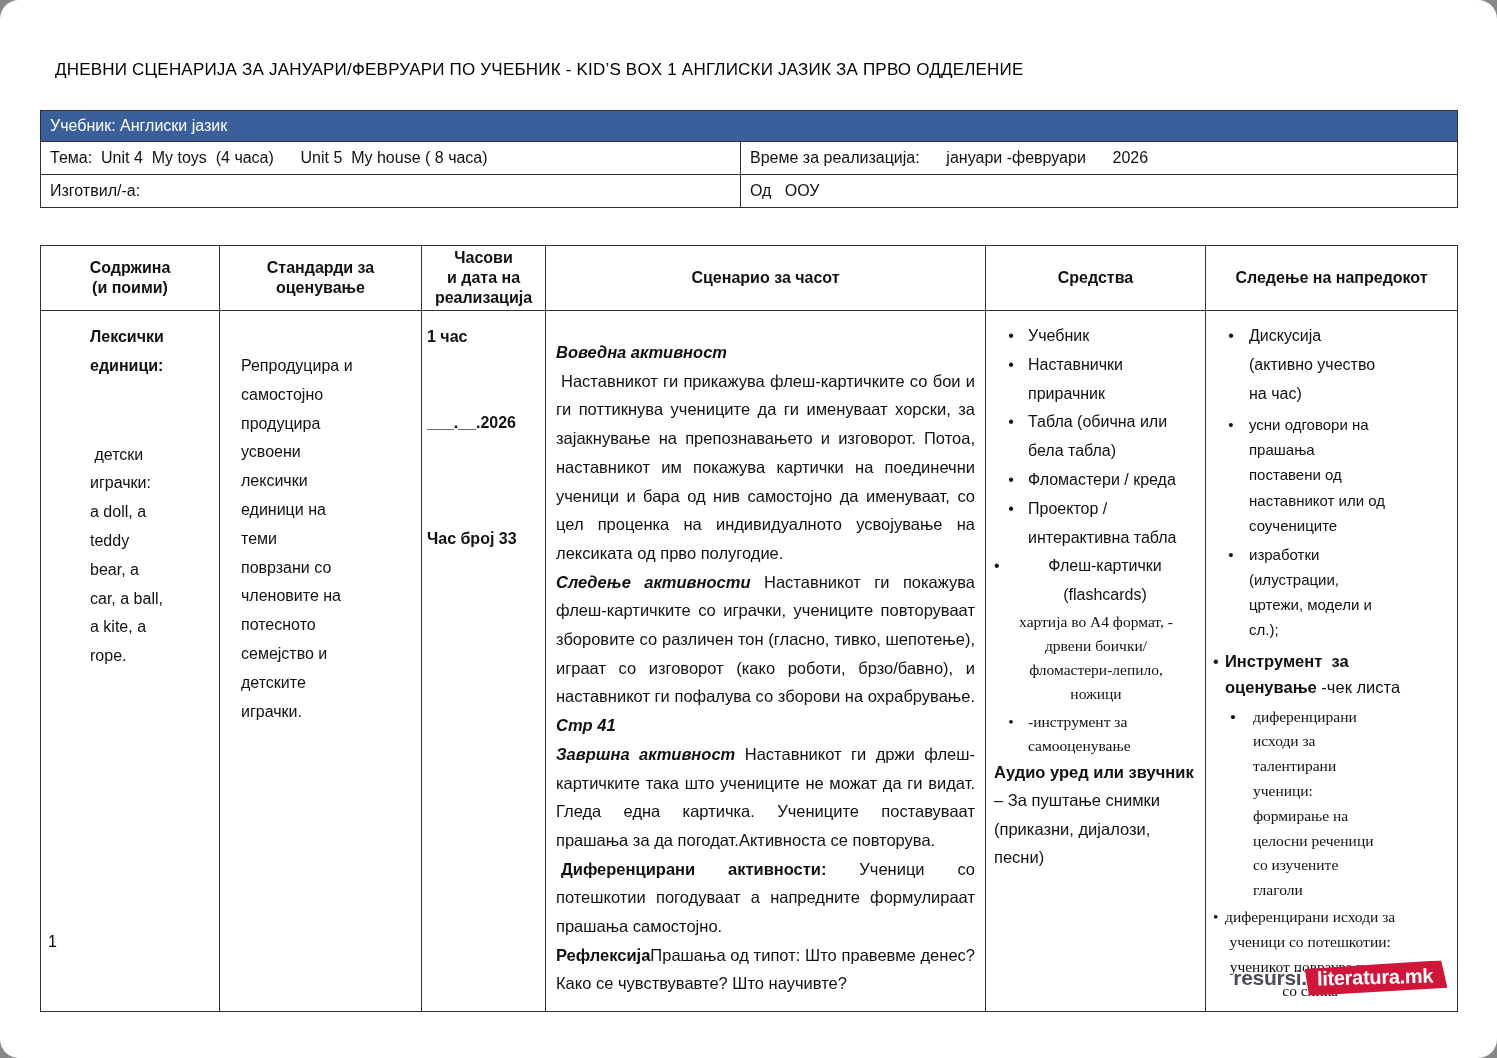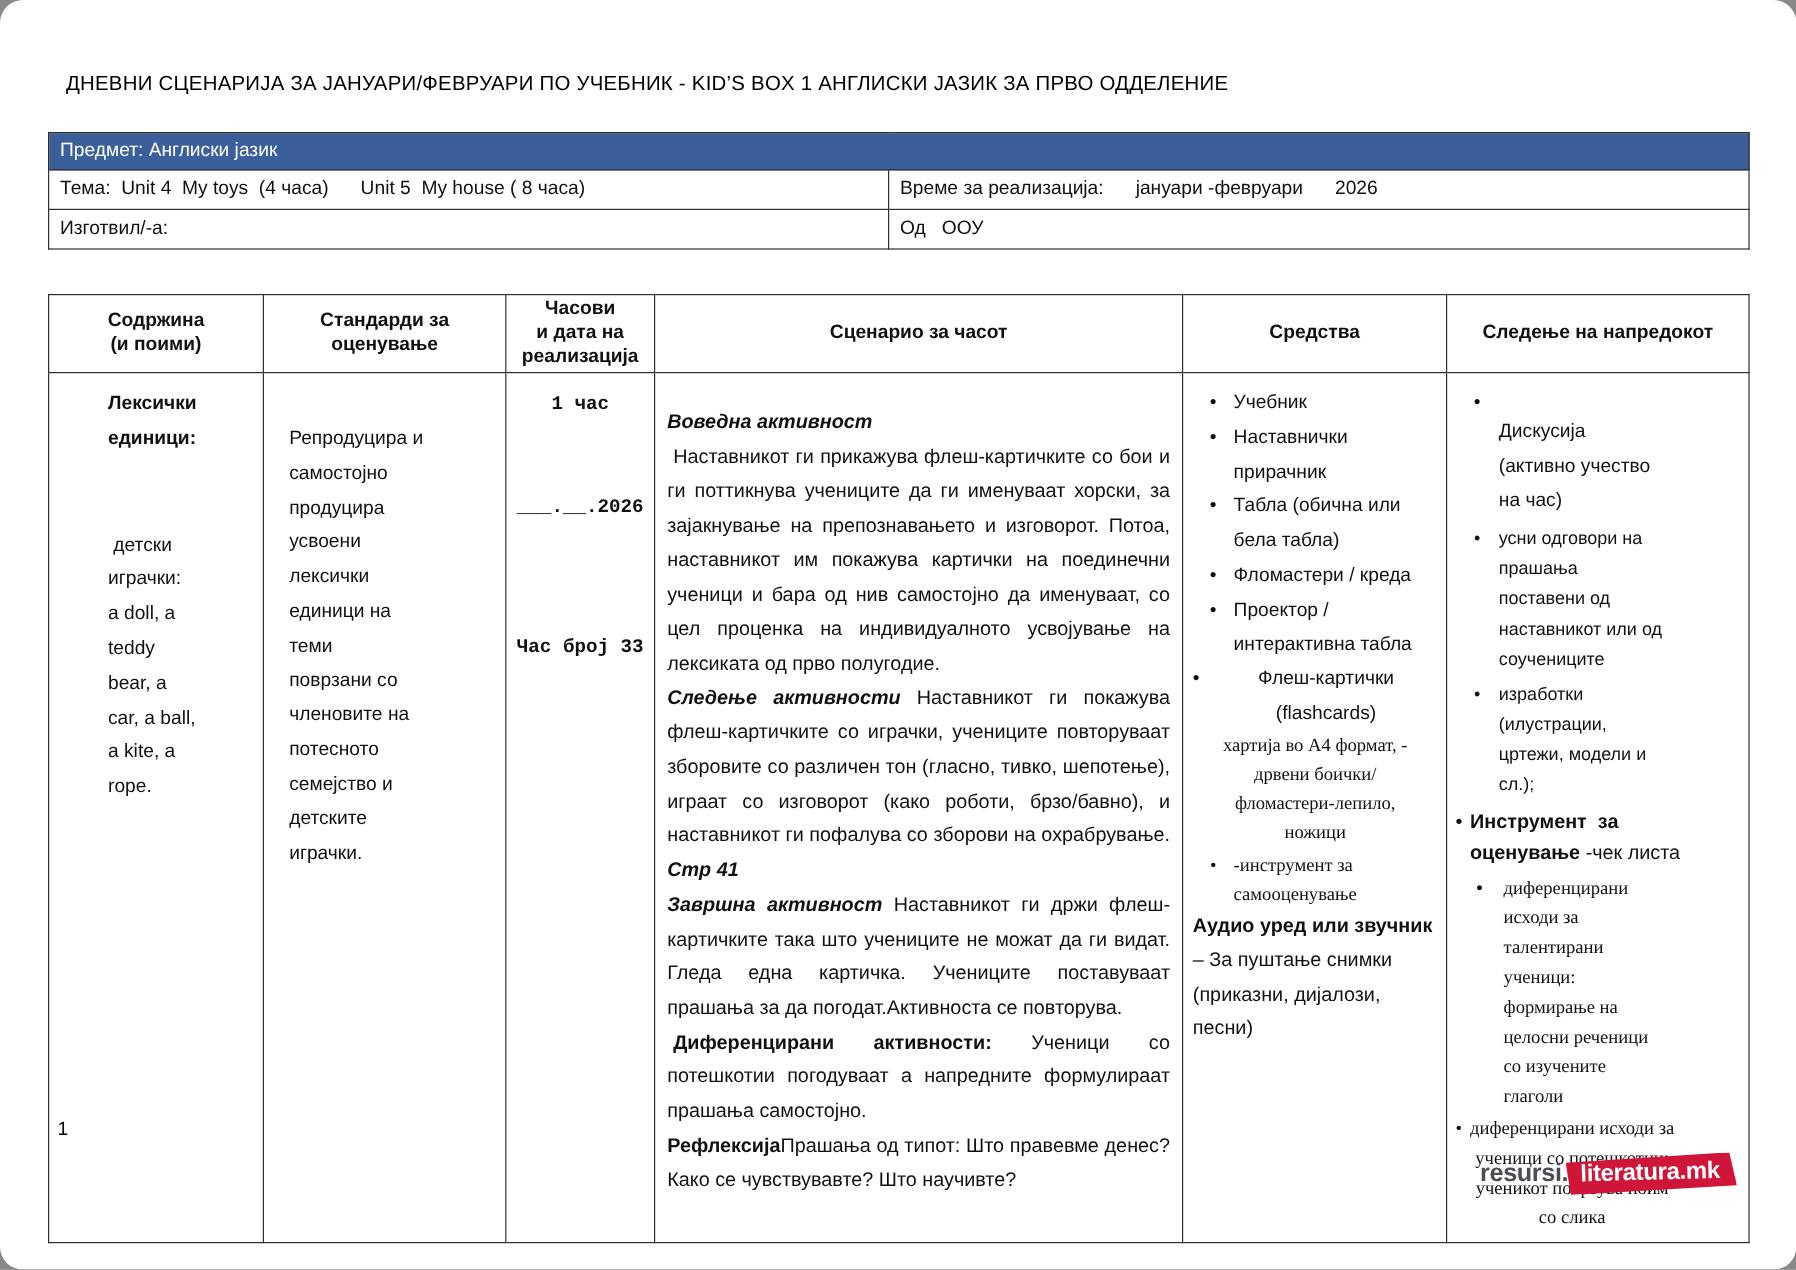--- a/index.html
+++ b/index.html
@@ -56,40 +56,40 @@
     height:60px;padding:2px 4px;
   }
   #main-table td.body-cell{height:596px;}
 
   
   .cell-content{padding:11px 6px 6px 48px;line-height:1.8;font-size:16px;}
   .cell-content .items{margin-top:60px;}
   
   .cell-standards{padding:40px 6px 6px 20px;line-height:1.8;font-size:16px;}
   
-  .cell-hours{padding:11px 4px 4px 4px;text-align:center;font-weight:bold;line-height:1.8;font-size:16px;font-family:Liberation Mono, monospace;}
+  .cell-hours{padding:11px 4px 4px 4px;text-align:left;font-weight:bold;line-height:1.8;font-size:16px;}
   
   .cell-scenario{padding:26px 9px 6px 9px;text-align:justify;font-size:16.5px;line-height:1.74;}
   .cell-scenario .p-indent{text-indent:5px;}
   
   .cell-resources{padding:10px 6px 6px 7px;font-size:16px;line-height:1.8;}
   .li{display:flex;align-items:flex-start;}
   .li .marker{flex:0 0 auto;}
   .cell-resources .li .marker{width:34px;text-align:center;}
   .cell-resources .li .txt{flex:1 1 auto;}
   .li-flash .marker{width:18px !important;text-align:left !important;}
   .li-flash .txt{text-align:center;}
   .materials-block{text-align:center;font-size:15.5px;line-height:1.55;}
   .li-selfassess{margin-top:4px;font-size:15.5px;line-height:1.55;}
   .li-selfassess .marker{width:40px;text-align:center;}
   .audio-par{font-size:16.5px;line-height:1.72;}
   
   .cell-monitoring{padding:10px 8px 6px 6px;font-size:16px;line-height:1.8;}
   .cell-monitoring .li-big .marker{width:36px;text-align:center;}
-  .cell-monitoring .li-big .txt{flex:1 1 auto;margin-top:24px;}
+  .cell-monitoring .li-big .txt{flex:1 1 auto;}
   .li-small{font-size:15px;line-height:1.67;margin-top:4px;}
   .li-small .marker{width:36px;text-align:center;}
   .li-instr{font-size:16.5px;line-height:1.6;margin-top:6px;}
   .li-instr .marker{width:12px;text-align:left;}
   .li-serif-nested{font-size:15.5px;line-height:1.6;margin-top:4px;}
   .li-serif-nested .marker{width:40px;text-align:center;font-family:"Liberation Sans",sans-serif;}
   .li-serif-wide{font-size:15.5px;line-height:1.6;margin-top:2px;}
   .li-serif-wide .marker{width:12px;text-align:left;}
   .li-serif-wide .txt{text-align:center;}
 
@@ -112,21 +112,21 @@
 
   <div id="doc-title">ДНЕВНИ  СЦЕНАРИЈА  ЗА  ЈАНУАРИ/ФЕВРУАРИ  ПО  УЧЕБНИК - KID’S BOX 1   АНГЛИСКИ ЈАЗИК  ЗА ПРВО ОДДЕЛЕНИЕ</div>
 
   <table id="info-table">
     <colgroup>
         <col style="width:700px">
         <col style="width:717px">
       </colgroup>
     <tbody>
         <tr>
-      <td colspan="2" class="subject-row" style="background: rgb(58, 95, 155);">Предмет: Англиски јазик</td>
+      <td colspan="2" class="subject-row" style="background: rgb(58, 95, 155);">Учебник: Англиски јазик</td>
     </tr>
     <tr>
       <td class="prewrap">Тема:  Unit 4  My toys  (4 часа)      Unit 5  My house ( 8 часа)</td>
       <td class="prewrap">Време за реализација:      јануари -февруари      2026</td>
     </tr>
     <tr>
       <td>Изготвил/-а:</td>
       <td class="prewrap">Од   ООУ</td>
     </tr>
   </tbody>

